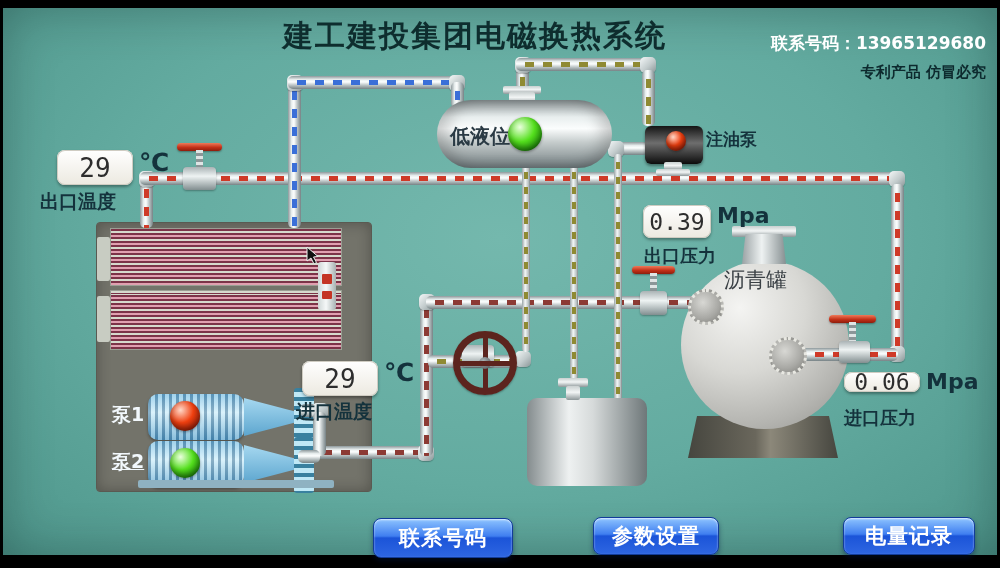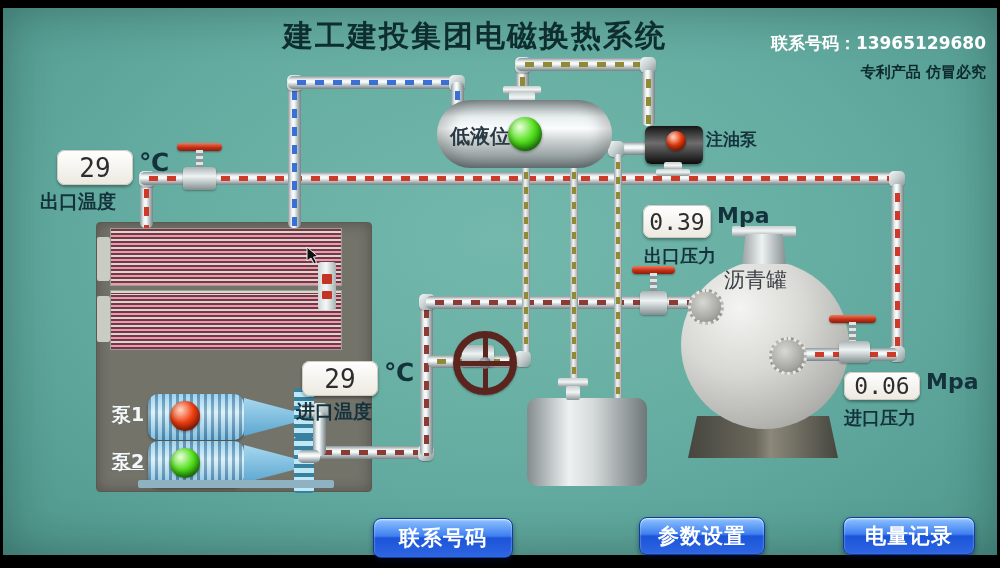--- a/index.html
+++ b/index.html
@@ -229,20 +229,20 @@
 
   <div class="disp" style="left:302px;top:361px;width:76px;height:35px;font-size:26px;">29</div>
   <div class="unit txt" style="left:384px;top:358px;font-size:25px;">℃</div>
   <div class="cap txt" style="left:296px;top:399px;font-size:19px;">进口温度</div>
 
   <div class="disp" style="left:643px;top:205px;width:68px;height:33px;font-size:23px;">0.39</div>
   <div class="unit txt" style="left:717px;top:203px;font-size:22px;">Mpa</div>
   <div class="cap txt" style="left:644px;top:244px;font-size:18px;">出口压力</div>
 
 
-  <div class="disp" style="left:844px;top:372px;width:76px;height:28px;font-size:23px;">0.06</div>
+  <div class="disp" style="left:844px;top:372px;width:76px;height:20px;font-size:23px;">0.06</div>
   <div class="unit txt" style="left:926px;top:369px;font-size:22px;">Mpa</div>
   <div class="cap txt" style="left:844px;top:406px;font-size:18px;">进口压力</div>
 
   <div class="btn" style="left:373px;top:518px;width:138px;height:38px;">联系号码</div>
-  <div class="btn" style="left:593px;top:517px;width:124px;height:36px;margin-left:46px;">参数设置</div>
+  <div class="btn" style="left:593px;top:517px;width:124px;height:36px;">参数设置</div>
   <div class="btn" style="left:843px;top:517px;width:130px;height:36px;">电量记录</div>
 </div>
 
 </body></html>

